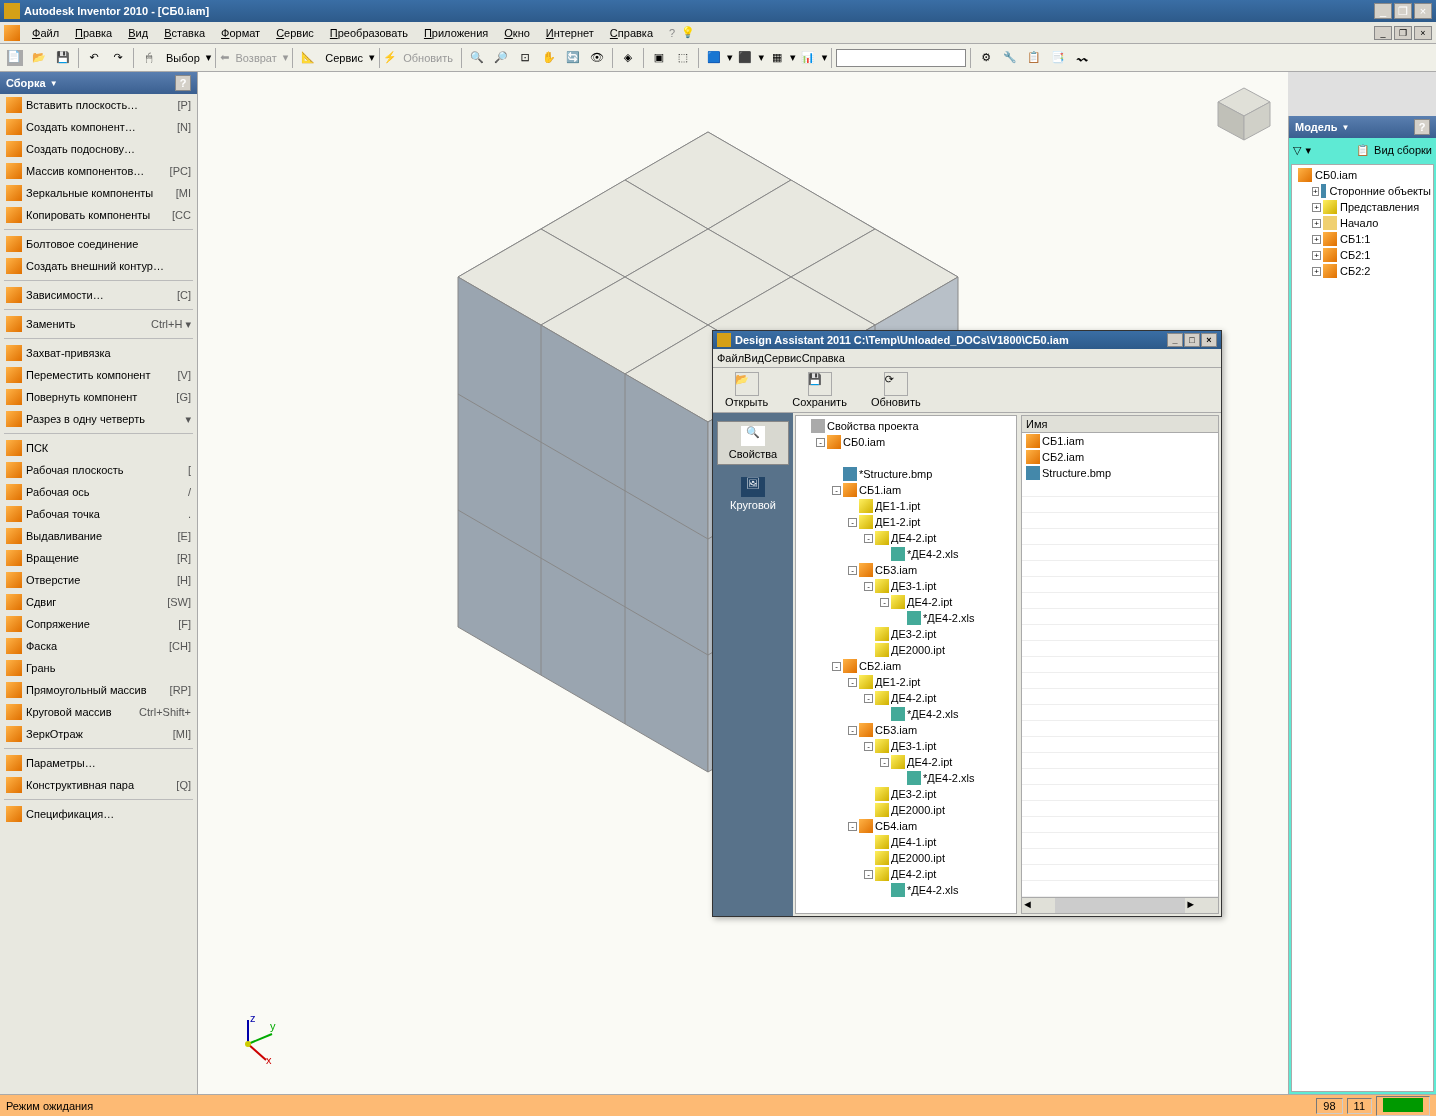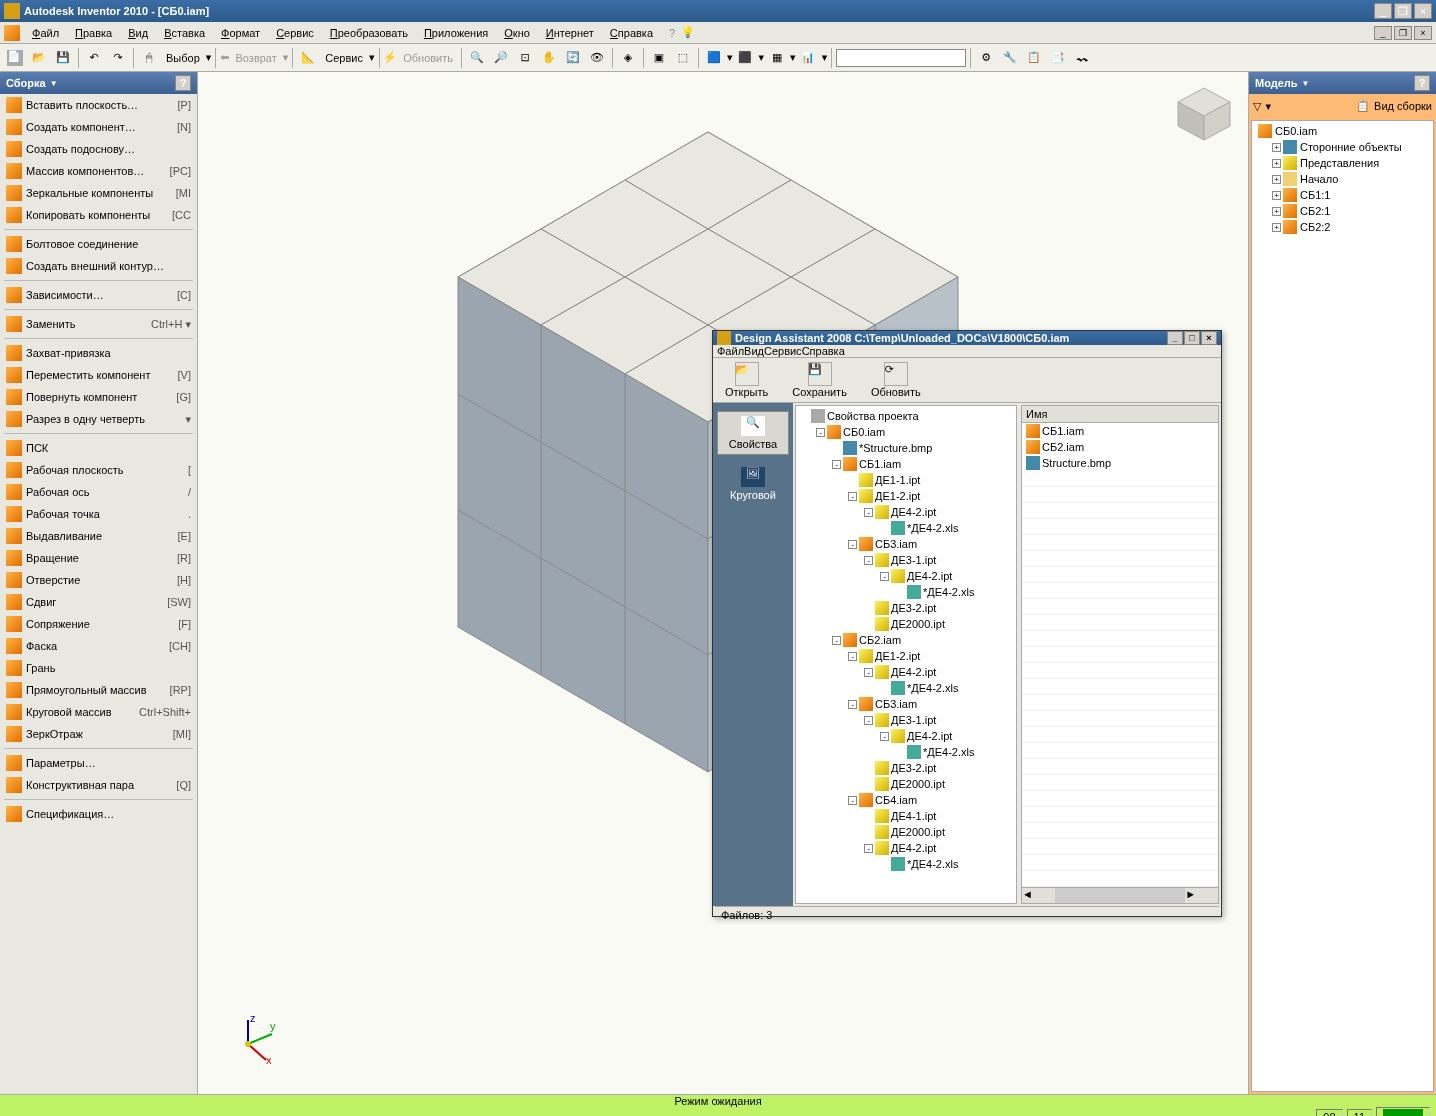--- a/index.html
+++ b/index.html
@@ -31,28 +31,28 @@
 .cmd-item { padding: 3px 6px; display: flex; align-items: center; cursor: pointer; white-space: nowrap; overflow: hidden; }
 .cmd-icon { width: 16px; height: 16px; margin-right: 4px; display: inline-block; flex-shrink: 0; }
 .cmd-sep { height: 1px; background: #bbb; margin: 3px 4px; }
 .cmd-shortcut { margin-left: auto; color: #555; padding-left: 6px; }
 
 .viewport { flex: 1; background: #fafaf5; position: relative; }
 .cube3d { position: absolute; left: 240px; top: 40px; width: 540px; height: 680px; }
 .viewcube { position: absolute; right: 12px; top: 12px; width: 64px; height: 60px; }
 .axes { position: absolute; left: 30px; bottom: 30px; font-size: 10px; }
 
-.rightpanel { width: 188px; background: #fdba74; border-left: 1px solid #aaa; display: flex; flex-direction: column; }
+.rightpanel { width: 148px; background: #5eead4; border-left: 1px solid #aaa; display: flex; flex-direction: column; margin-top: 44px; }
 .rp-toolbar { height: 24px; display: flex; align-items: center; padding: 2px 4px; gap: 4px; }
 .rp-tree { flex: 1; padding: 2px; background: white; margin: 2px; border: 1px solid #aaa; overflow: auto; }
 .tree-item { padding: 1px 0 1px 4px; display: flex; align-items: center; cursor: pointer; white-space: nowrap; }
 .tree-item .expander { width: 9px; height: 9px; border: 1px solid #888; text-align: center; line-height: 7px; font-size: 8px; margin-right: 2px; cursor: pointer; }
 .tree-icon { width: 14px; height: 14px; margin-right: 3px; display: inline-block; }
 
-.statusbar { height: 22px; background: #bef264; border-top: 1px solid #aaa; display: flex; align-items: center; padding: 0 6px; flex-direction: column; }
+.statusbar { height: 22px; background: #fdba74; border-top: 1px solid #aaa; display: flex; align-items: center; padding: 0 6px; }
 .statusbar .cell { border: 1px inset #ccc; padding: 1px 6px; margin-left: 4px; }
 .statusbar .progress { width: 40px; height: 14px; background: #009900; display: inline-block; }
 
 
 .da-window { position: absolute; left: 712px; top: 330px; width: 510px; height: 587px; background: #e8e8e0; border: 1px solid #333; box-shadow: 2px 2px 6px rgba(0,0,0,0.3); display: flex; flex-direction: column; }
 .da-title { background: linear-gradient(to bottom, #3a6ea5, #2d5a8a); color: white; height: 20px; display: flex; align-items: center; padding: 0 4px; font-weight: bold; font-size: 11px; }
 .da-title .winbtns { margin-left: auto; display: flex; gap: 1px; }
 .da-title .winbtn { width: 16px; height: 14px; background: #d4d0c8; border: 1px solid #888; text-align: center; line-height: 12px; cursor: pointer; color: black; font-size: 9px; }
 .da-menu { height: 20px; display: flex; align-items: center; padding: 0 4px; border-bottom: 1px solid #aaa; }
 .da-tb { height: 48px; display: flex; align-items: center; padding: 2px 8px; gap: 16px; border-bottom: 1px solid #aaa; }
@@ -435,21 +435,21 @@
   <div style="margin-left:auto;display:flex;align-items:center">
     <span class="cell">98</span>
     <span class="cell">11</span>
     <span class="cell"><span class="progress"></span></span>
   </div>
 </div>
 
 <div class="da-window">
   <div class="da-title">
     <span style="width:14px;height:14px;background:#d4a017;margin-right:4px"></span>
-    <span>Design Assistant 2008 C:\Temp\Unloaded_DOCs\V1800\СБ0.iam</span>
+    <span>Design Assistant 2011 C:\Temp\Unloaded_DOCs\V1800\СБ0.iam</span>
     <div class="winbtns">
       <div class="winbtn">_</div>
       <div class="winbtn">□</div>
       <div class="winbtn">×</div>
     </div>
   </div>
   <div class="da-menu" id="da-menu">
       <span class="menuitem">Файл</span>
       <span class="menuitem">Вид</span>
       <span class="menuitem">Сервис</span>
@@ -484,21 +484,21 @@
         <div class="da-tree-item" style="padding-left: 2px;">
           <span class="eblank"></span>
           <span class="file-icon ico-gray"></span>
           <span>Свойства проекта</span>
         </div>
         <div class="da-tree-item" style="padding-left: 18px;">
           <span class="expander">-</span>
           <span class="file-icon ico-orange"></span>
           <span>СБ0.iam</span>
         </div>
-        <div class="da-tree-item" style="padding-left: 34px;">
+        <div class="da-tree-item" style="padding-left: 34px; margin-top: 16px;">
           <span class="eblank"></span>
           <span class="file-icon ico-blue"></span>
           <span>*Structure.bmp</span>
         </div>
         <div class="da-tree-item" style="padding-left: 34px;">
           <span class="expander">-</span>
           <span class="file-icon ico-orange"></span>
           <span>СБ1.iam</span>
         </div>
         <div class="da-tree-item" style="padding-left: 50px;">
@@ -669,14 +669,13 @@
           <div style="height: 16px; border-bottom: 1px solid rgb(238, 238, 238);"></div>
           <div style="height: 16px; border-bottom: 1px solid rgb(238, 238, 238);"></div>
         </div>
       <div class="da-rscroll">
         <div class="sb">◄</div>
           <div style="flex:4;background:#ccc"></div>
           <div class="sb">►</div>
       </div>
     </div>
   </div>
-  <div class="da-status">Файлов: 3</div>
 </div>
 
 </body></html>

